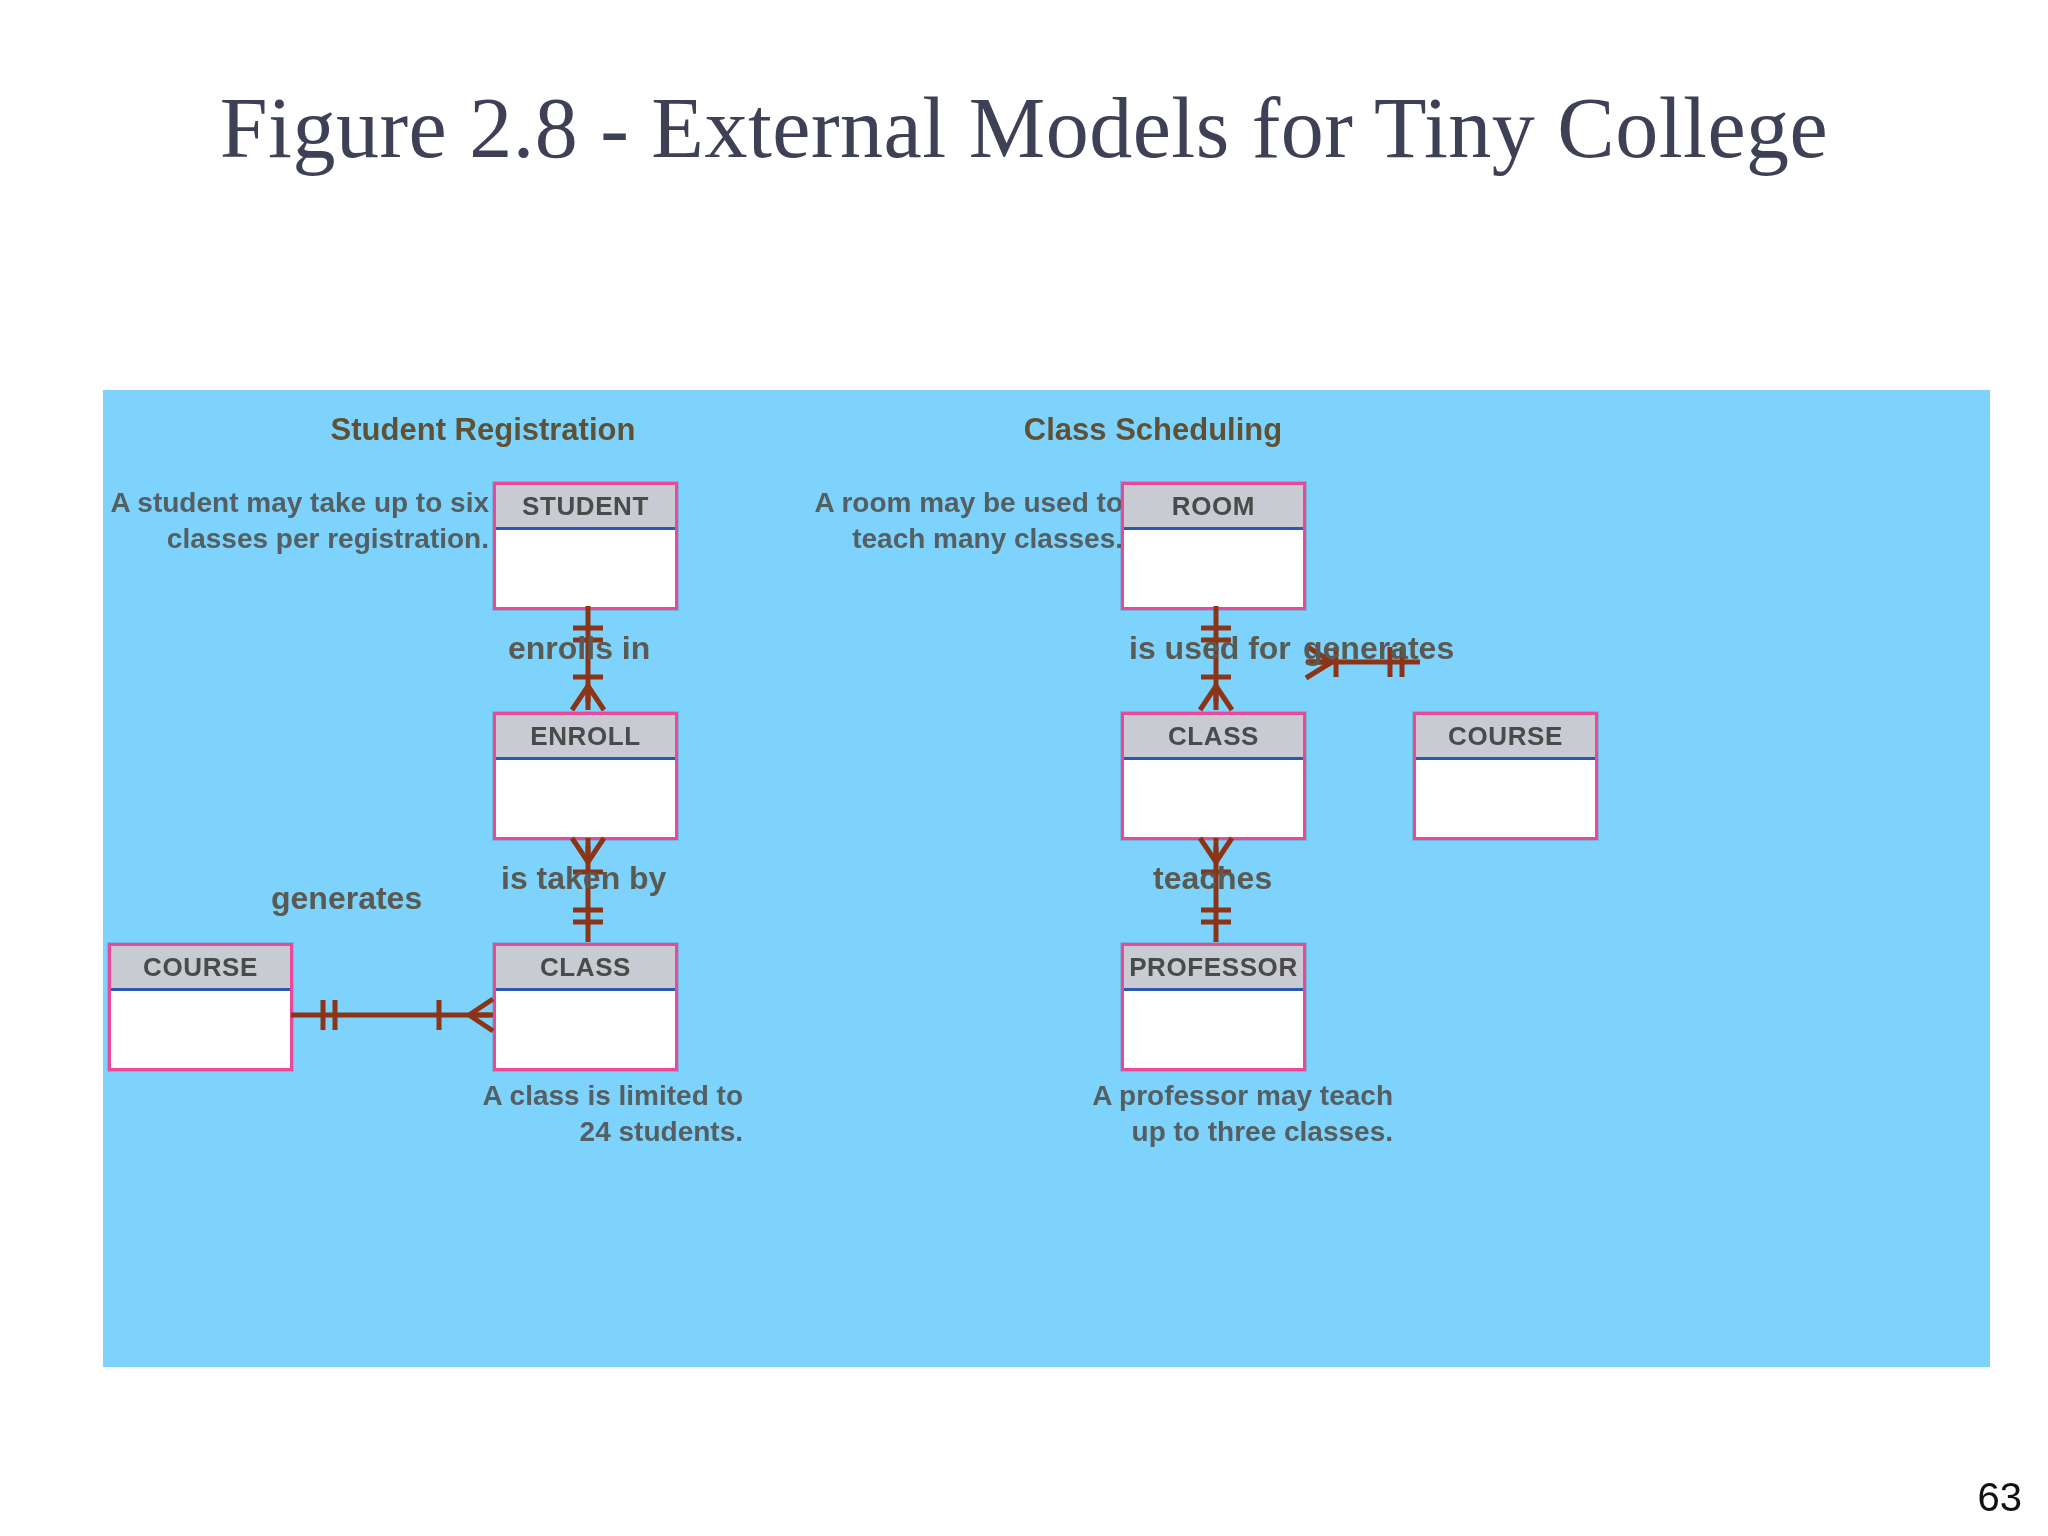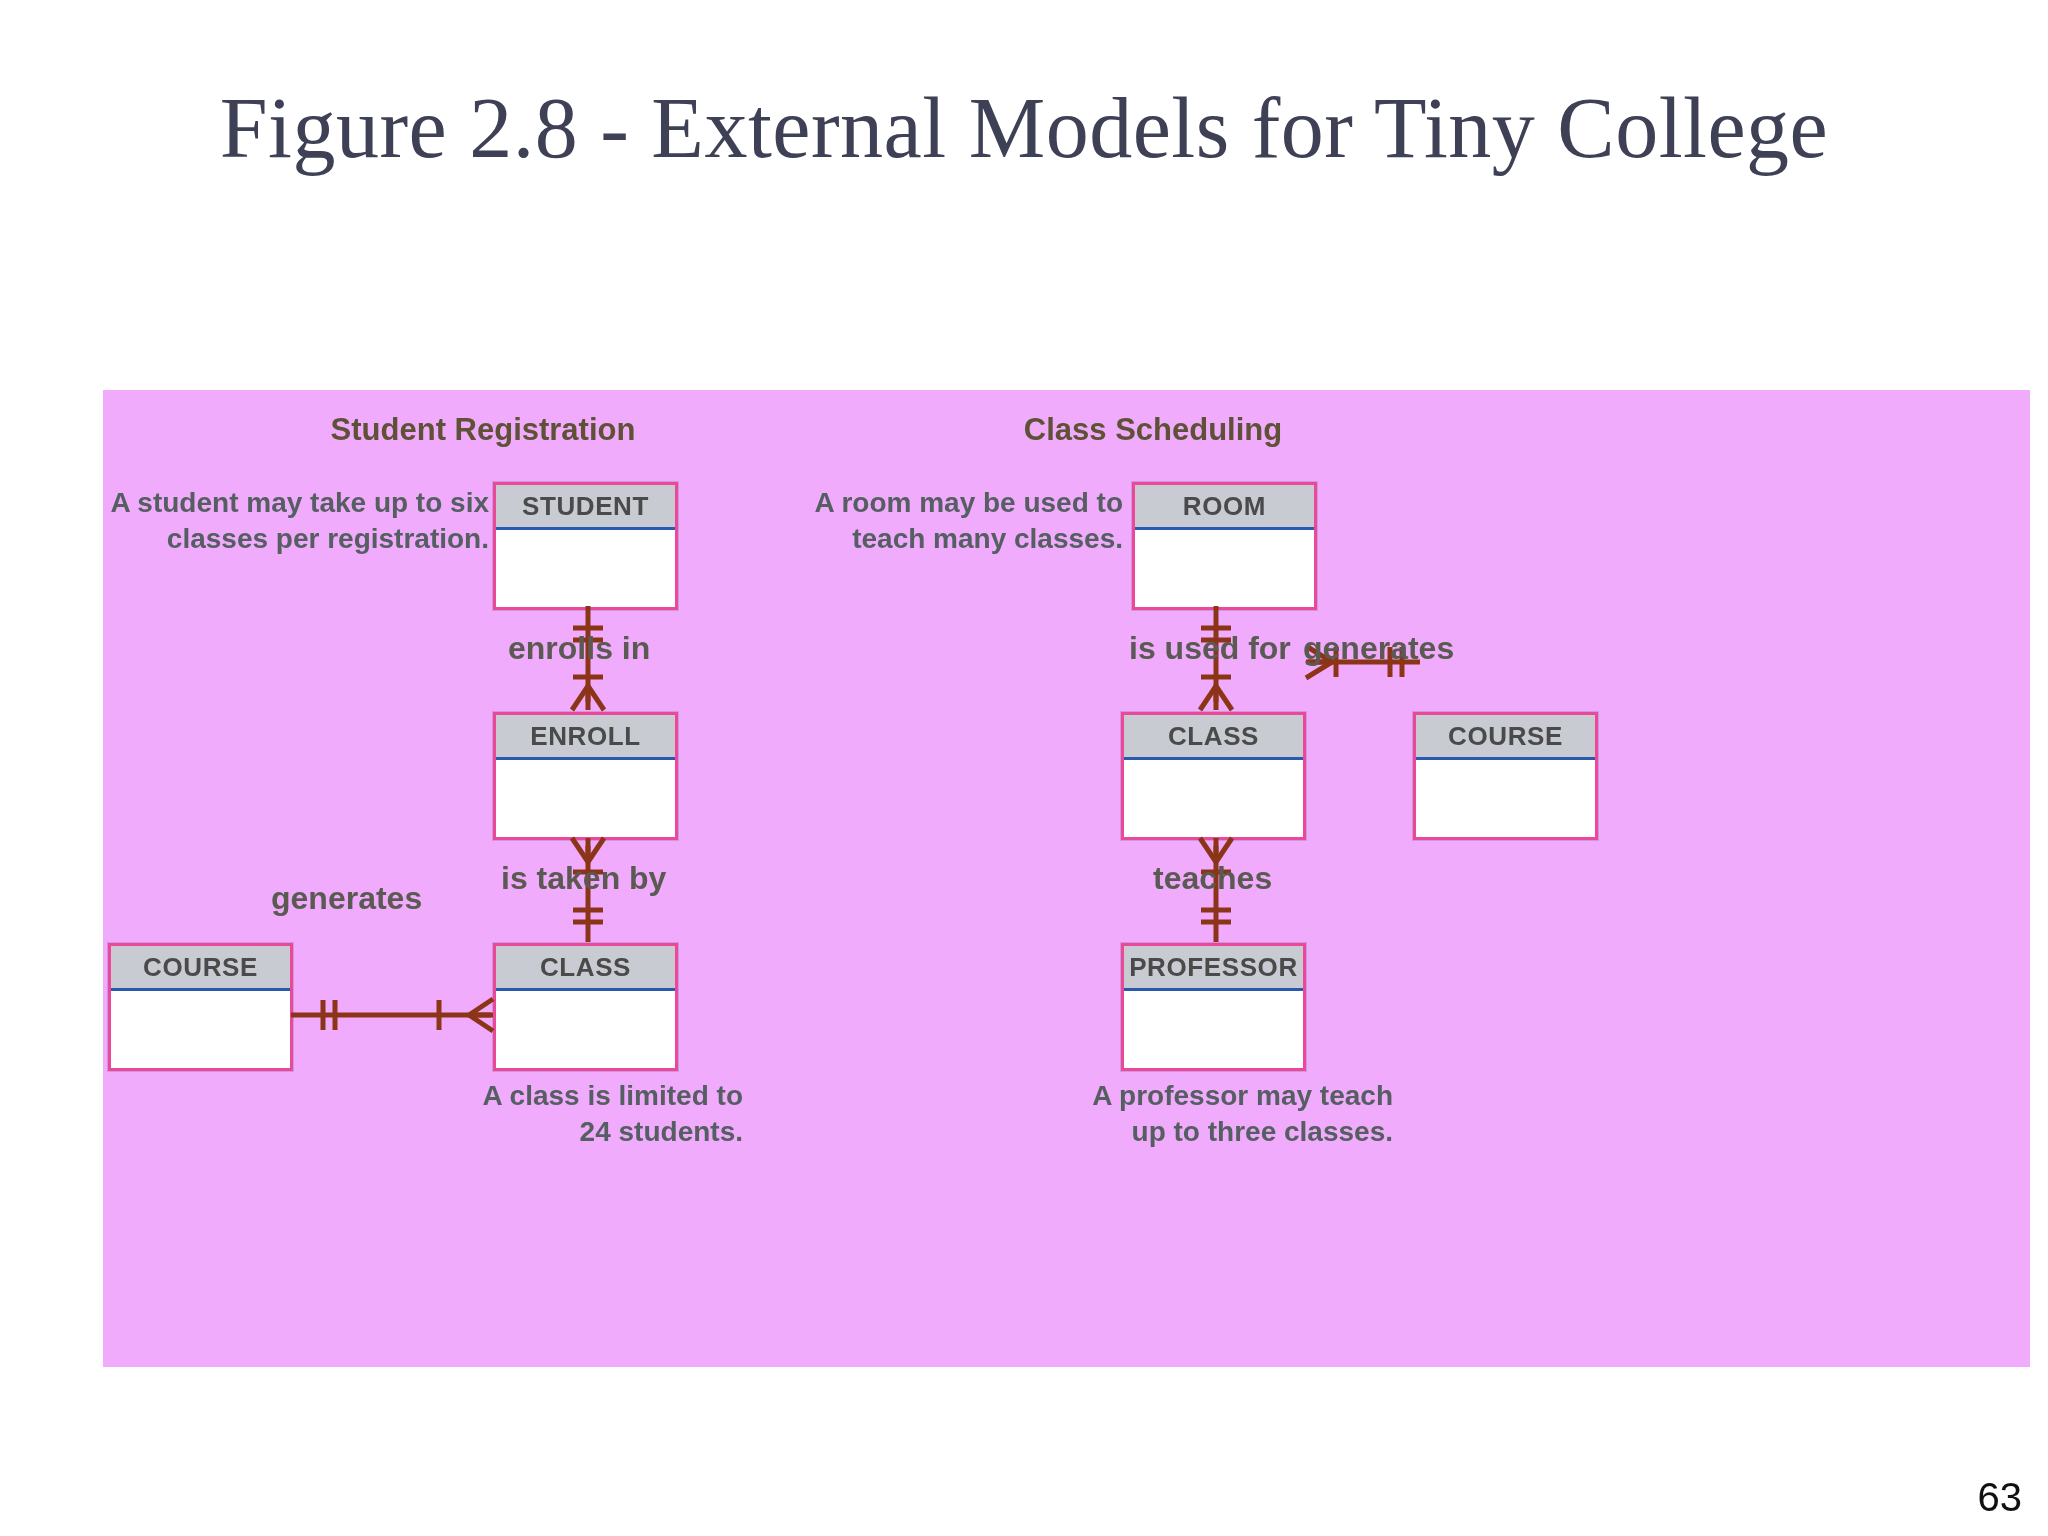--- a/index.html
+++ b/index.html
@@ -30,22 +30,21 @@
     letter-spacing: 0.5px;
   }
 
   
   #figure-panel {
     position: absolute;
     left: 103px;
     top: 390px;
     width: 1887px;
     height: 977px;
-    background: #f0abfc;
-    padding-left: 40px;
+    background: #7dd3fc;
   }
 
   
   .panel-heading {
     position: absolute;
     font-size: 31px;
     font-weight: bold;
     color: #5e5136;
     white-space: nowrap;
   }
@@ -197,21 +196,21 @@
     </svg>
   </div>
   <div class="rel-label" style="left:168px; top:488px; top:490px;">generates</div>
 
   <div class="note" style="left:330px; top:688px; width:310px;">A class is limited to
 24 students.</div>
 
   <div class="note" style="left:650px; top:95px; width:370px;">A room may be used to
 teach many classes.</div>
 
-  <div class="entity" style="left:1018px; top:92px; width:185px; height:128px;margin-left:11px;">
+  <div class="entity" style="left:1018px; top:92px; width:185px; height:128px;">
     <div class="entity-header">ROOM</div>
     <div class="entity-body"></div>
   </div>
 
   <div class="connector" style="left:1083px; top:216px; width:60px; height:106px;">
     <svg width="60" height="106" viewBox="0 0 60 106">
       <g stroke="#8c3418" stroke-width="5" fill="none">
         <line x1="30" y1="0" x2="30" y2="96"></line>
         <line x1="15" y1="22" x2="45" y2="22"></line>
         <line x1="15" y1="34" x2="45" y2="34"></line>

